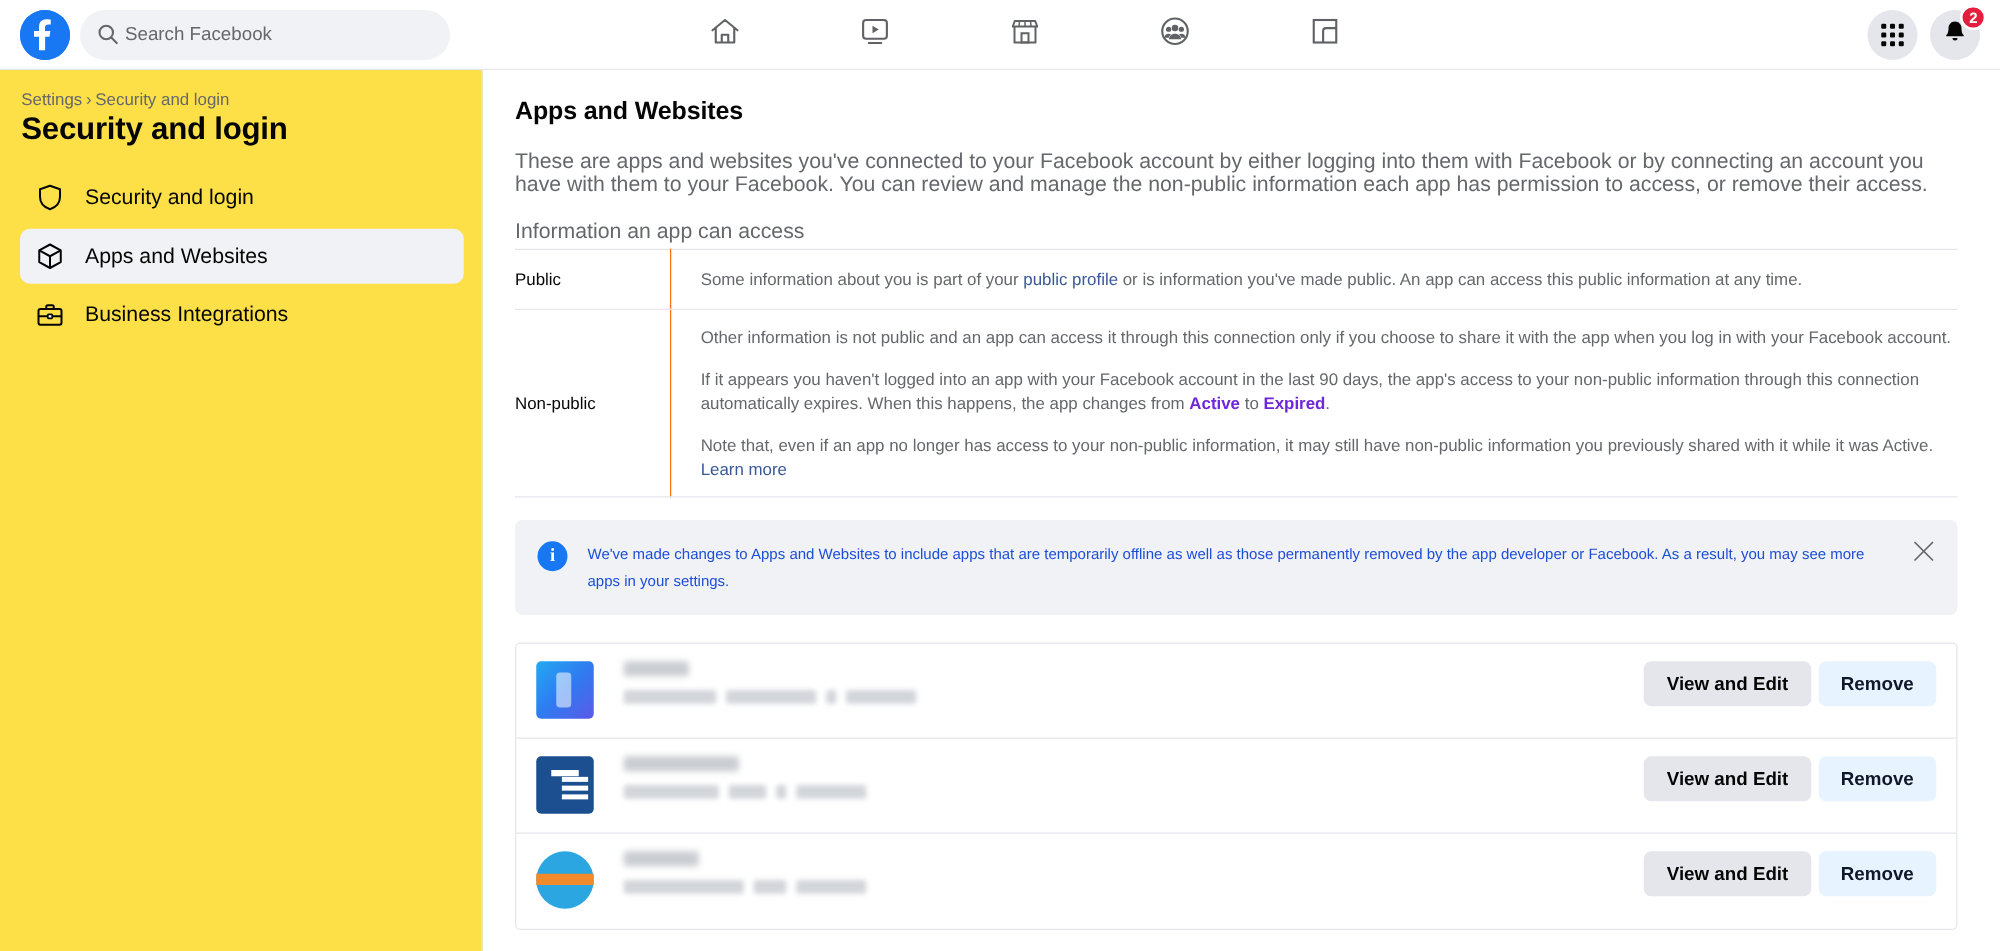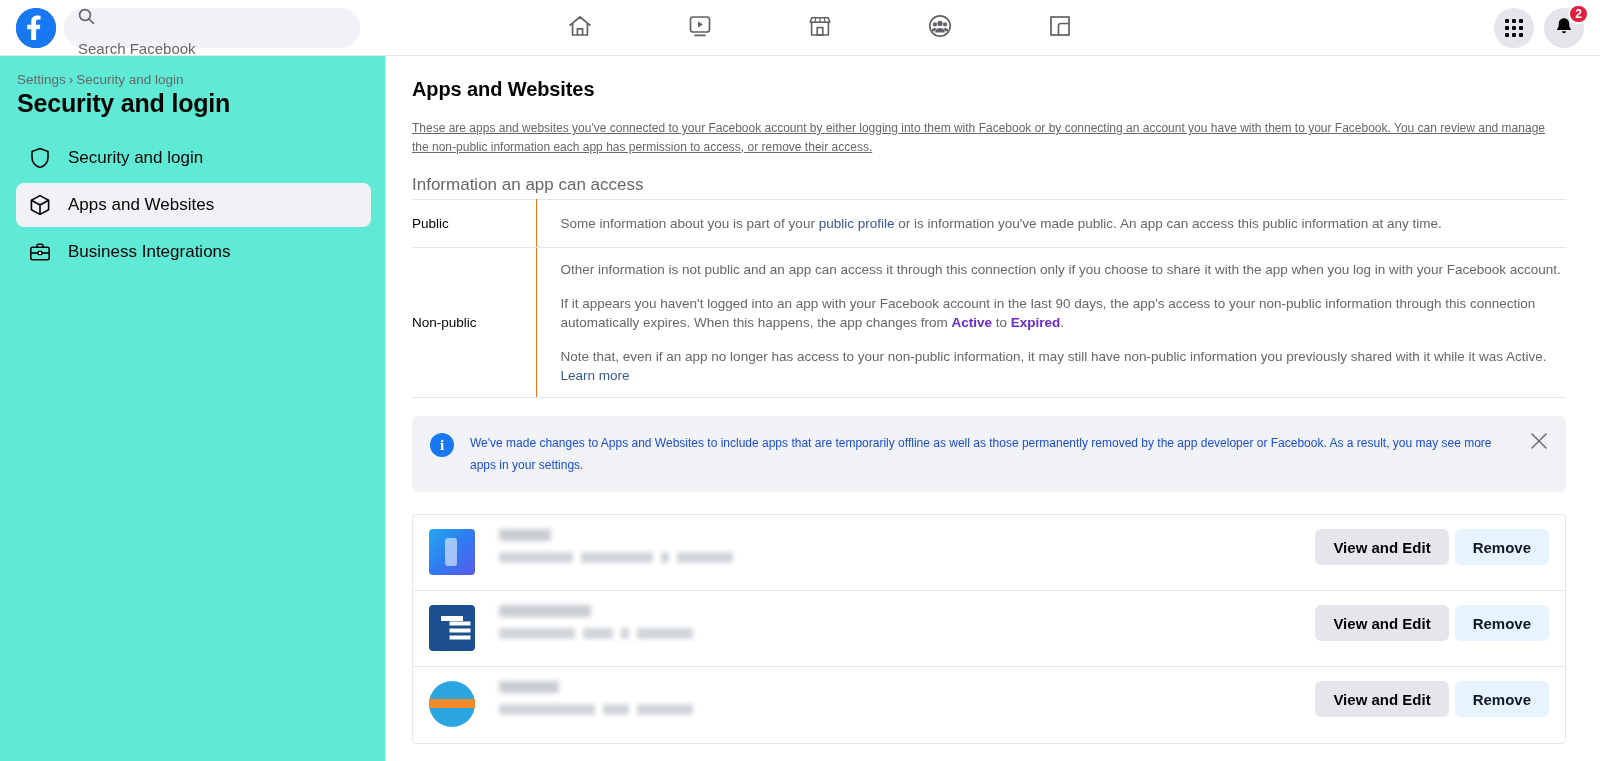--- a/index.html
+++ b/index.html
@@ -25,24 +25,23 @@
   .fb-logo {
     width: 40px; height: 40px; border-radius: 50%;
     background: #1877f2;
     display: flex; align-items: center; justify-content: center;
   }
   .fb-logo svg { display: block; }
   .searchbox {
     width: 296px; height: 40px;
     background: #f0f2f5;
     border-radius: 20px;
-    display: flex; 
+    display: flex; align-items: center;
     padding: 0 12px 0 14px;
-    gap: 15px;
-    flex-direction: column;
+    gap: 5px;
   }
   .searchbox .s-ico { flex: 0 0 auto; display:flex; }
   .searchbox input {
     border: 0; outline: 0; background: transparent;
     font-family: "Liberation Sans", sans-serif;
     font-size: 15px; color: #050505;
     width: 100%;
   }
   .searchbox input::placeholder { color: #65676b; }
 
@@ -85,42 +84,42 @@
   .grid-dots i { width: 4px; height: 4px; background: #050505; border-radius: 1px; display:block; }
 
   
   .page { display: flex; height: 705px; }
 
   
   .sidebar {
     width: 386px; flex: 0 0 386px;
     border-right: 1px solid #dddfe2;
     padding: 16px 14px 0 16px;
-    background: #5eead4;
+    background: #fde047;
   }
   .breadcrumb { font-size: 13.5px; color: #65676b; margin-bottom: 2px; padding-left: 1px; }
   .breadcrumb .sep { margin: 0 3px; }
   .page-title {
     font-size: 25px; font-weight: bold; color: #050505;
     letter-spacing: -0.2px; margin-bottom: 18px; padding-left: 1px;
   }
   .side-item {
     display: flex; align-items: center; gap: 16px;
     height: 44px; padding: 0 12px;
     border-radius: 8px; cursor: pointer;
     margin-bottom: 3px;
   }
   .side-item.active { background: #f0f2f5; }
   .side-item .label { font-size: 17px; color: #050505; }
   .side-ico { width: 24px; height: 24px; flex: 0 0 24px; display:flex; align-items:center; justify-content:center; }
 
   
   .main { flex: 1; padding: 22px 34px 0 26px; overflow: hidden; }
   .main-title { font-size: 20px; font-weight: bold; margin-bottom: 18px; letter-spacing: -0.1px; }
-  .intro { font-size: 12px; color: #65676b; line-height: 19px; max-width: 1140px; text-decoration: underline; }
+  .intro { font-size: 17px; color: #65676b; line-height: 19px; max-width: 1140px; }
   .subhead { font-size: 17px; color: #65676b; margin-top: 18px; margin-bottom: 4px; }
 
   
   .info-table { width: 100%; border-collapse: collapse; margin-top: 4px; }
   .info-table td {
     border-top: 1px solid #e4e6eb;
     border-bottom: 1px solid #e4e6eb;
     padding: 14px 0;
     vertical-align: middle;
     font-size: 13.5px; color: #65676b; line-height: 19px;

